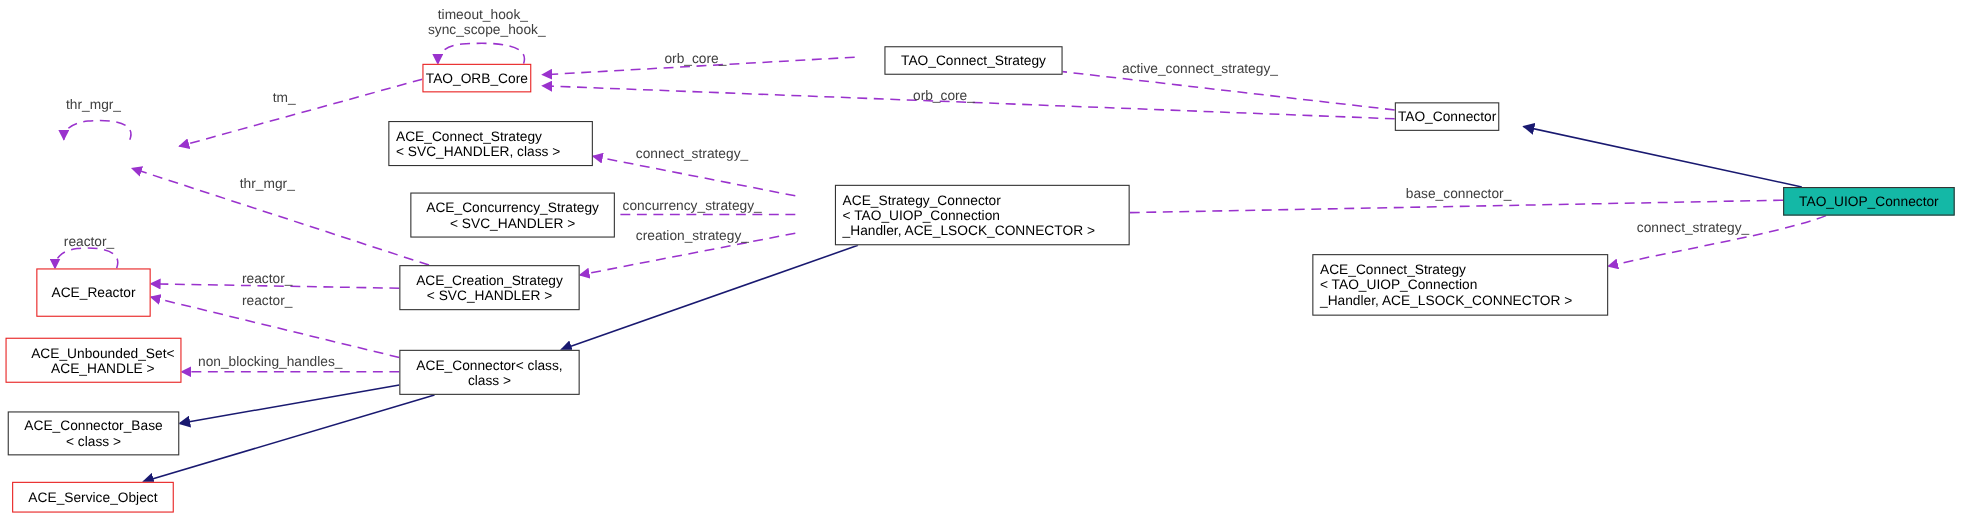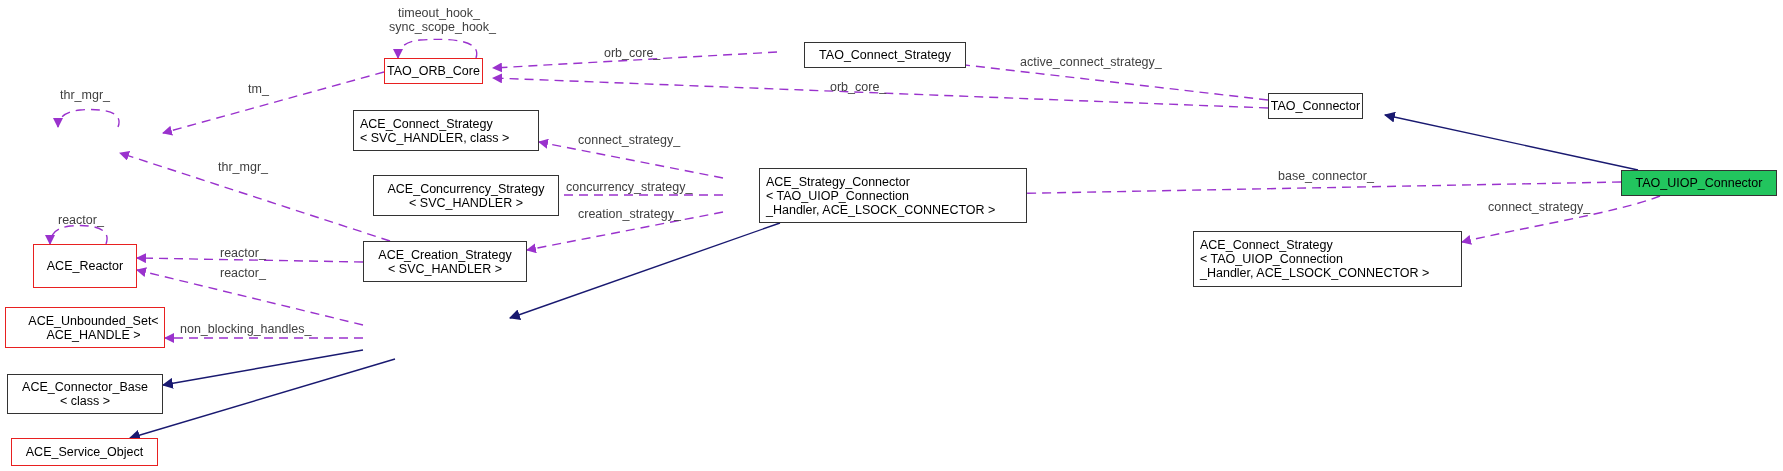--- a/index.html
+++ b/index.html
@@ -1,20 +1,20 @@
 <!DOCTYPE html>
 <html><head>
 <meta charset="utf-8">
 <style>
   html, body { margin: 0; padding: 0; background: #ffffff; }
   body { width: 1783px; height: 471px; position: relative; overflow: hidden; font-family: "Liberation Sans", sans-serif; }
   #diagram { position: absolute; left: 0; top: 0; width: 1783px; height: 471px; }
   .node { position: absolute; box-sizing: border-box; background: #ffffff; border: 1.5px solid #333333; font-size: 12.5px; line-height: 14px; color: #000; display: flex; flex-direction: column; justify-content: center; padding: 0 6px; white-space: pre; }
   .node.red { border-color: #e82020; }
-  .node.focus { background: #22c55e; border-color: #333333; }
+  .node.focus { background: #14b8a6; border-color: #333333; }
   .node.center { align-items: center; text-align: center; }
   .node.left { align-items: flex-start; text-align: left; }
   .elabel { position: absolute; font-size: 12.5px; color: #404040; white-space: pre; line-height: 14px; }
   .elabel.two { text-align: center; }
 </style>
 </head>
 <body>
 
 <div id="diagram">
   <svg id="edges-svg" width="1783" height="471" style="position:absolute;left:0;top:0;">
@@ -64,20 +64,21 @@
   <div class="node left" id="n-ace_strategy_connector" style="left:723px;top:168px;width:268px;height:55px;margin-left:36px;"><span>ACE_Strategy_Connector</span><span>&lt; TAO_UIOP_Connection</span><span>_Handler, ACE_LSOCK_CONNECTOR &gt;</span></div>
 
   <div class="node left" id="n-ace_connect_strategy_uiop" style="left:1193px;top:231px;width:269px;height:56px;"><span>ACE_Connect_Strategy</span><span>&lt; TAO_UIOP_Connection</span><span>_Handler, ACE_LSOCK_CONNECTOR &gt;</span></div>
 
   <div class="node center red" id="n-ace_reactor" style="left:33px;top:244px;width:104px;height:44px;"><span>ACE_Reactor</span></div>
 
   <div class="node center" id="n-ace_creation_strategy" style="left:363px;top:241px;width:164px;height:41px;"><span>ACE_Creation_Strategy</span><span>&lt; SVC_HANDLER &gt;</span></div>
 
   <div class="node center red" id="n-ace_unbounded_set" style="left:5px;top:307px;width:160px;height:41px;padding-left:23px;"><span>ACE_Unbounded_Set&lt;</span><span>ACE_HANDLE &gt;</span></div>
 
+  <div class="node center" id="n-ace_connector" style="left:363px;top:318px;width:164px;height:41px;"><span>ACE_Connector&lt; class,</span><span>class &gt;</span></div>
 
   <div class="node center red" id="n-ace_service_object" style="left:11px;top:438px;width:147px;height:28px;"><span>ACE_Service_Object</span></div>
 
   <div class="node center" id="n-ace_connector_base" style="left:7px;top:374px;width:156px;height:40px;"><span>ACE_Connector_Base</span><span>&lt; class &gt;</span></div>
 
   <div class="elabel two" style="left:389px;top:6px;width:100px;"><span style="white-space: pre;">timeout_hook_
 sync_scope_hook_</span></div>
   <div class="elabel" style="left:248px;top:82px;text-align:right;">tm_</div>
   <div class="elabel" style="left:60px;top:88px;">thr_mgr_</div>
   <div class="elabel" style="left:604px;top:46px;">orb_core_</div>

